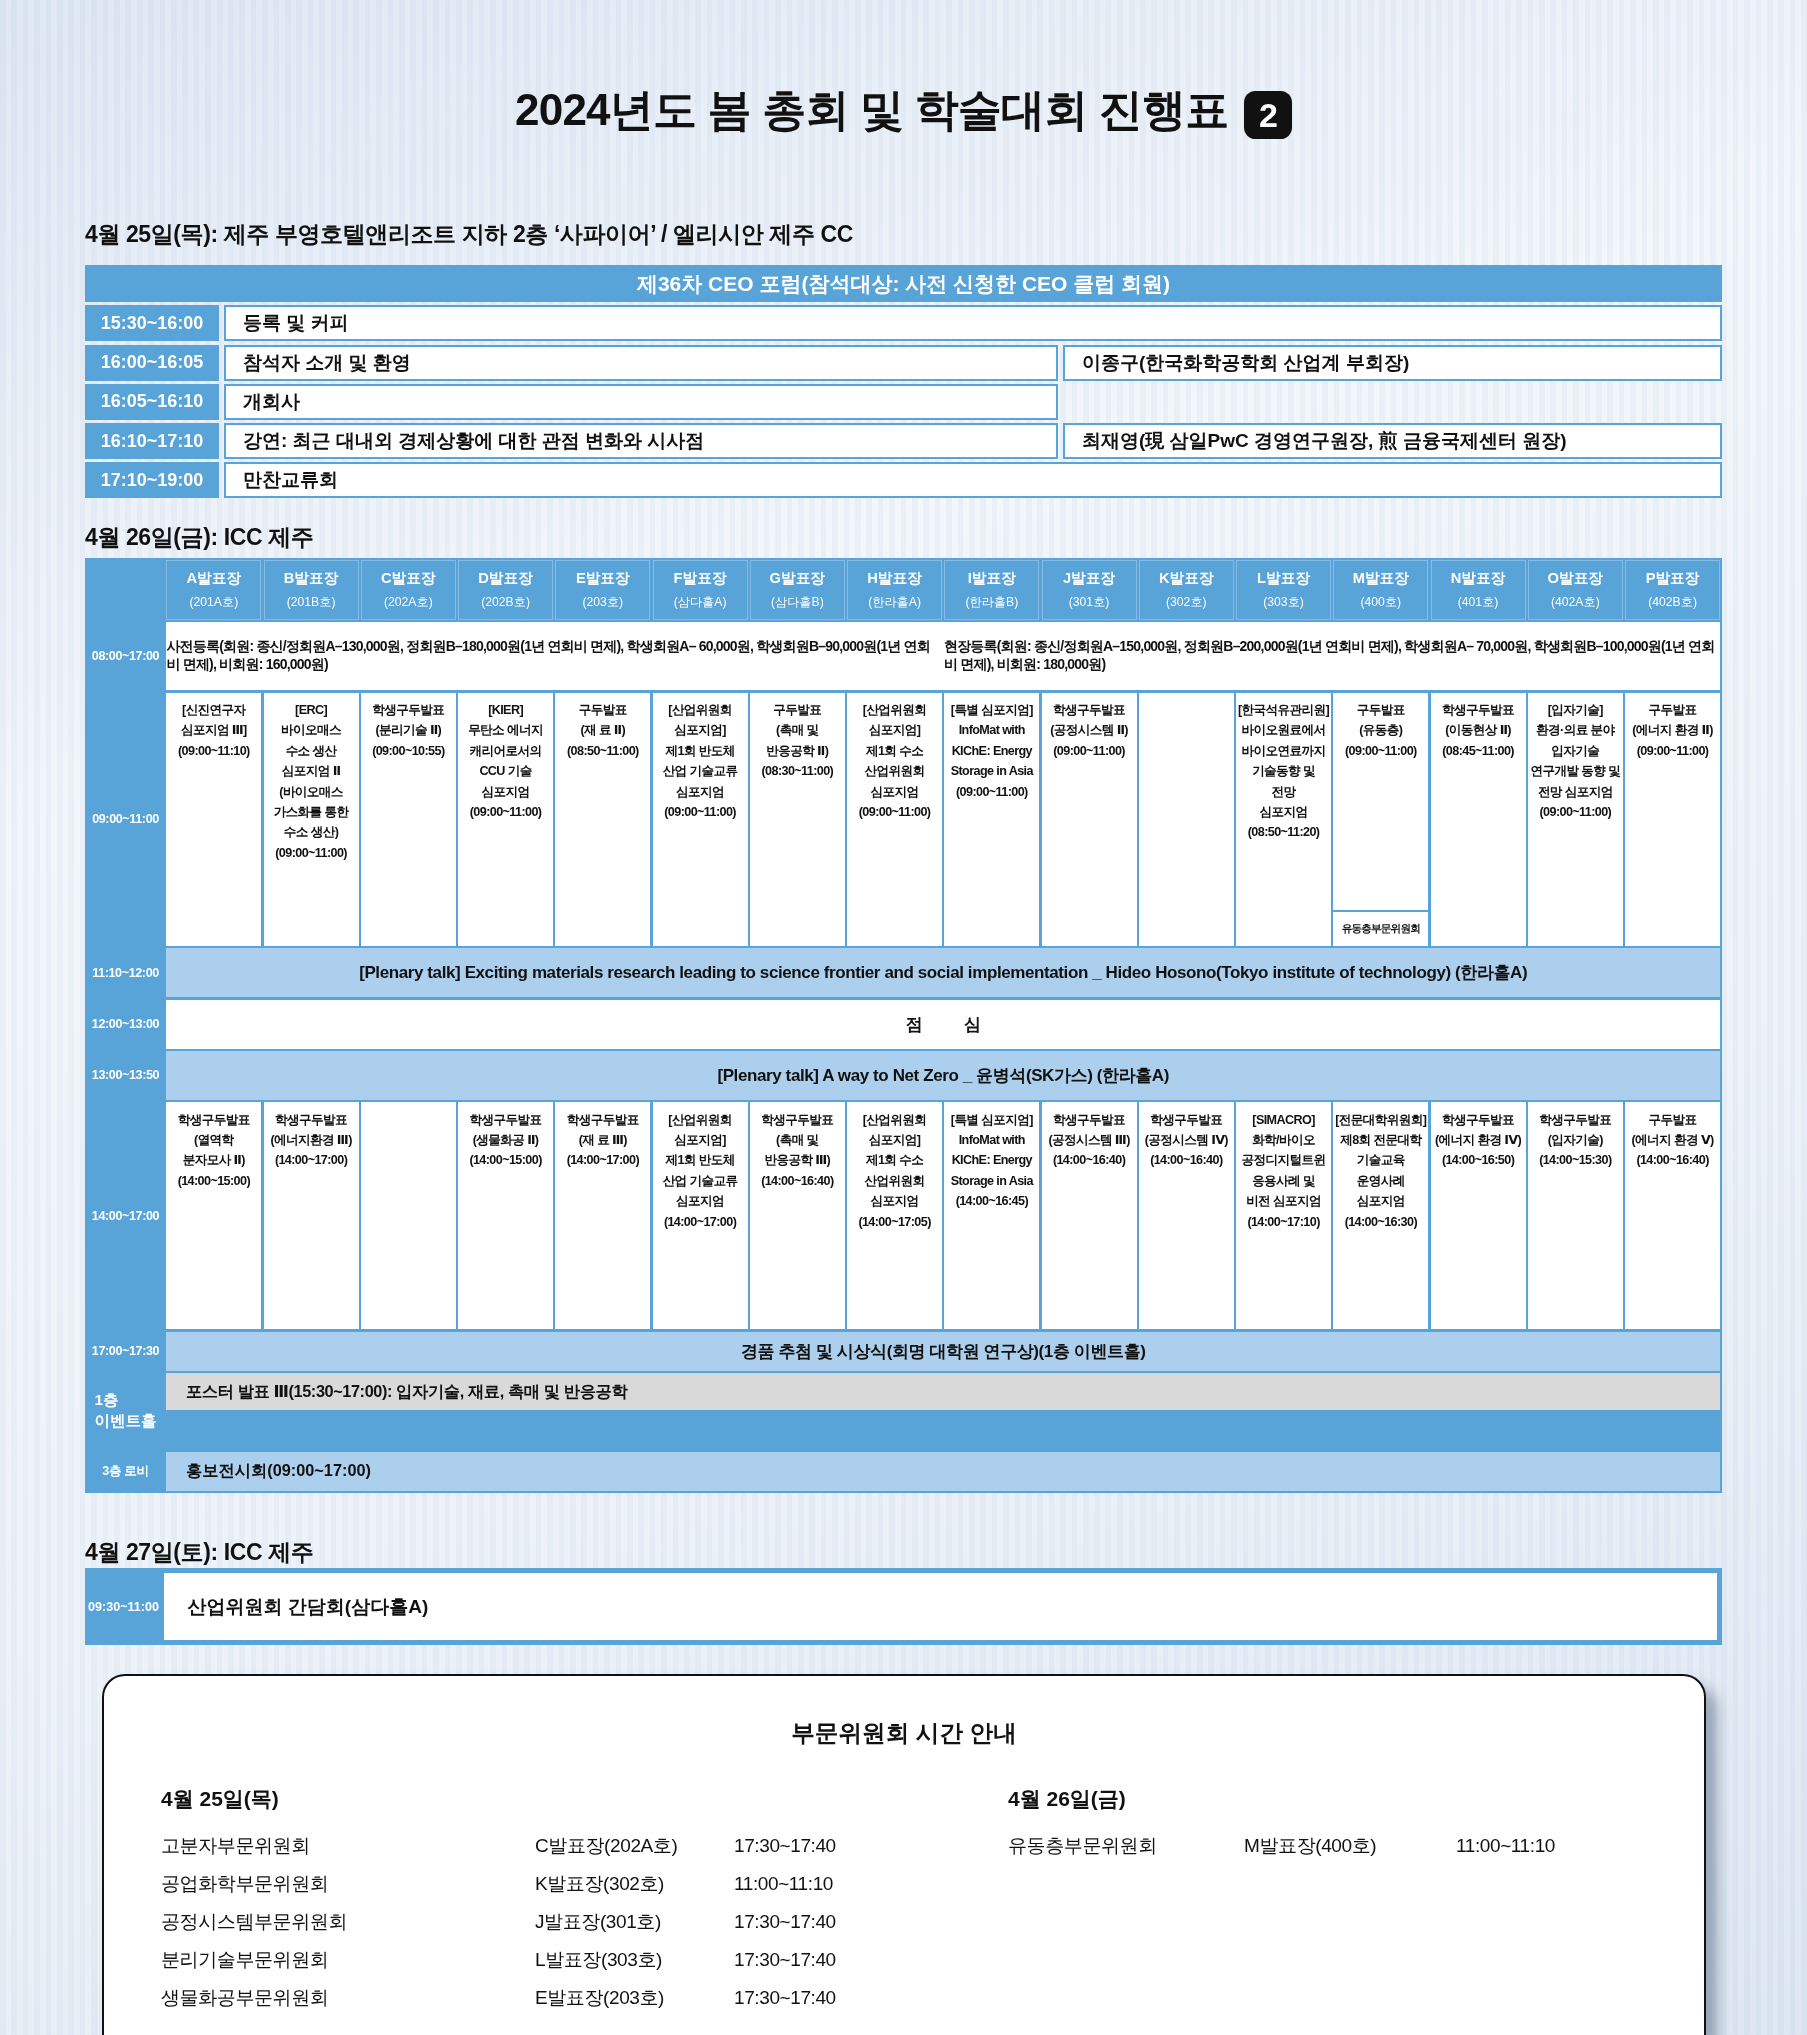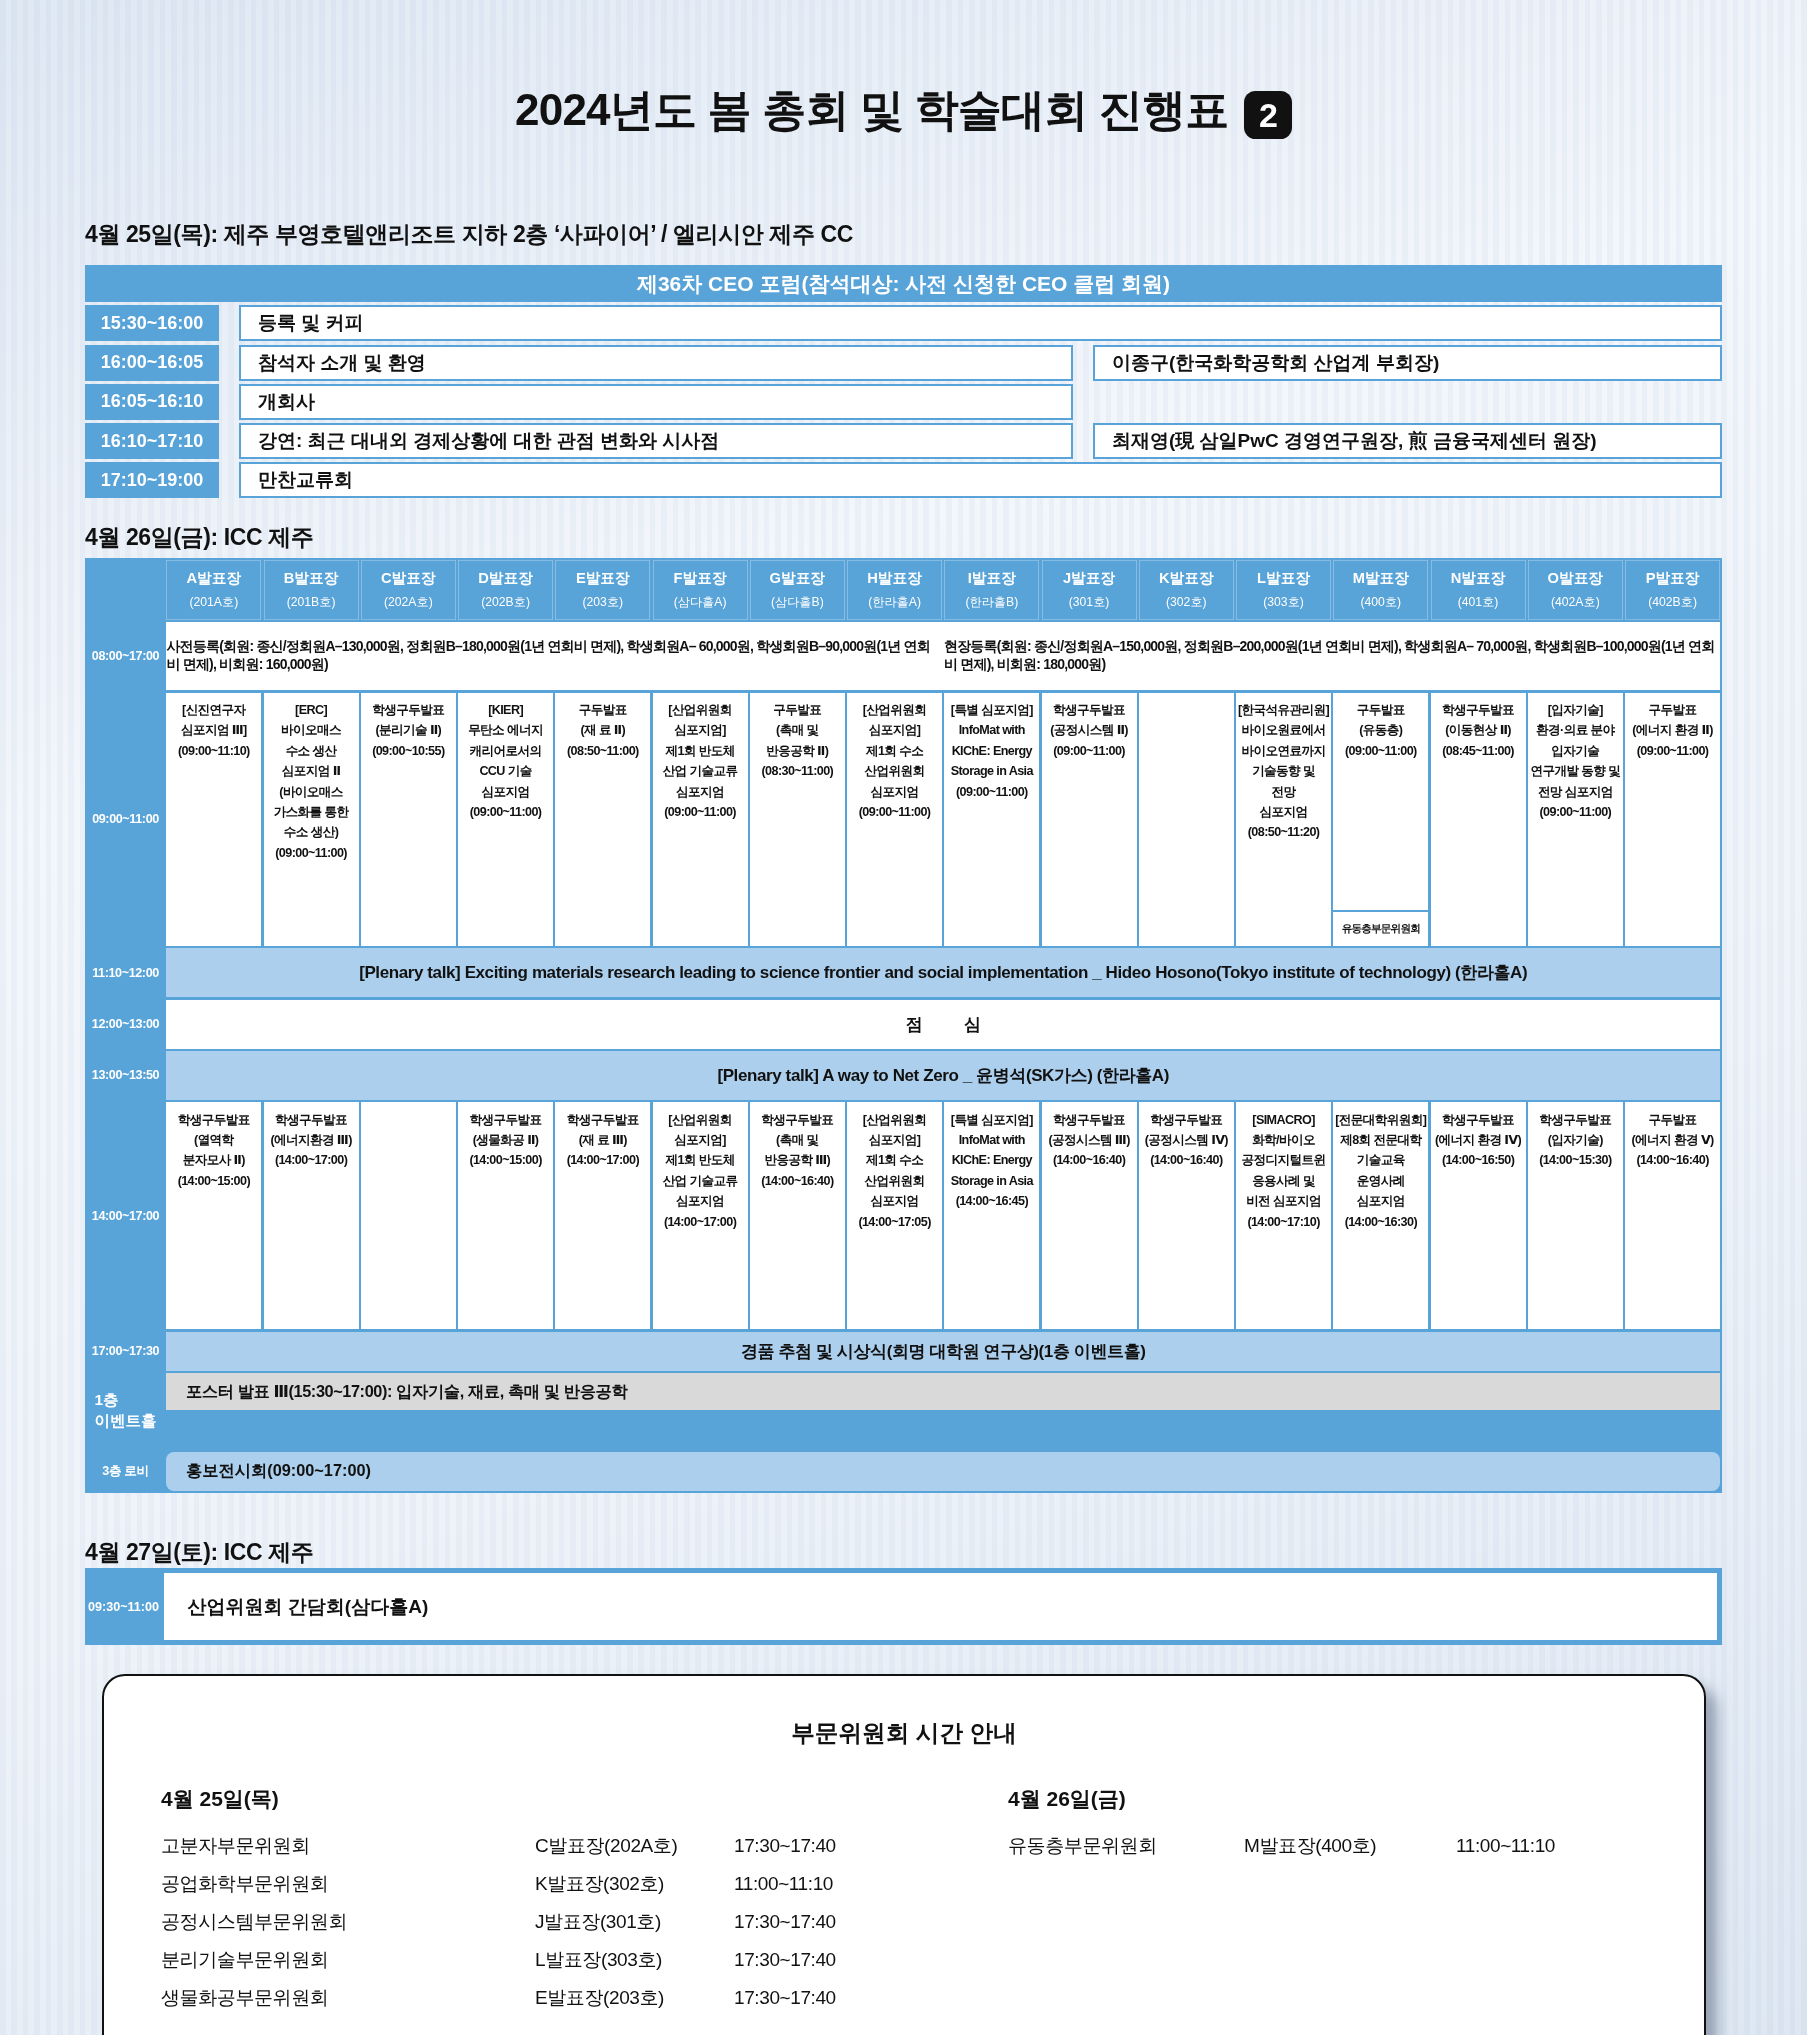--- a/index.html
+++ b/index.html
@@ -28,21 +28,21 @@
     line-height:48px;text-align:center;}
 
   
   .sec-heading{font-size:23px;font-weight:bold;letter-spacing:-0.4px;}
   .h-day1{top:219px;} .h-day2{top:522px;} .h-day3{top:1537px;}
 
   
   .ceo{top:265px;display:flex;flex-direction:column;gap:3.3px;}
   .ceo-header{height:37px;background:var(--accent);color:#fff;font-size:21px;font-weight:bold;
     display:flex;align-items:center;justify-content:center;}
-  .ceo-row{display:flex;gap:20px;height:36px;}
+  .ceo-row{display:flex;gap:5px;height:36px;}
   .ceo-time{width:134px;background:var(--accent);color:#fff;font-size:18px;font-weight:bold;
     display:flex;align-items:center;justify-content:center;flex:none;}
   .ceo-cell{background:#fff;border:2px solid var(--accent);font-size:19px;font-weight:bold;
     display:flex;align-items:center;padding-left:17px;}
   .ceo-desc{width:834px;flex:none;}
   .ceo-desc.full{flex:1;}
   .ceo-speaker{flex:1;}
 
   
   .t2{top:558px;background:var(--accent);display:flex;flex-direction:column;gap:2.4px;
@@ -71,21 +71,21 @@
   .band-blue{background:var(--lightblue);}
   .band-white{background:#fff;word-spacing:2.2em;}
   .row-prize .bandrow{height:39px;}
   .poster{display:grid;grid-template-columns:77px 1fr;grid-template-rows:37px 37px;gap:2.4px;}
   .poster .plabel{grid-row:1/3;background:var(--accent);color:#fff;font-size:15.5px;font-weight:bold;
     display:flex;flex-direction:column;align-items:center;justify-content:center;line-height:1.35;white-space:pre-line;}
   .poster .prow{background:var(--grayrow);display:flex;align-items:center;padding-left:19.5px;
     font-size:16.3px;font-weight:bold;letter-spacing:-0.4px;}
   .lobbyrow{height:39px;}
   .lobbyrow .lcontent{background:var(--lightblue);display:flex;align-items:center;padding-left:19.5px;
-    font-size:16.3px;font-weight:bold;border-radius:8px;}
+    font-size:16.3px;font-weight:bold;}
 
   
   .t3{top:1568px;height:77px;background:var(--accent);}
   .t3 .t3-time{position:absolute;left:0;top:0;width:77px;height:100%;color:#fff;font-size:12.6px;
     font-weight:bold;display:flex;align-items:center;justify-content:center;}
   .t3 .t3-cell{position:absolute;left:79px;right:4.9px;top:4.9px;bottom:4.9px;background:#fff;
     display:flex;align-items:center;padding-left:23.6px;font-size:19px;font-weight:bold;}
 
   
   .box{position:absolute;left:102px;width:1604px;top:1674px;height:632px;background:#fff;

